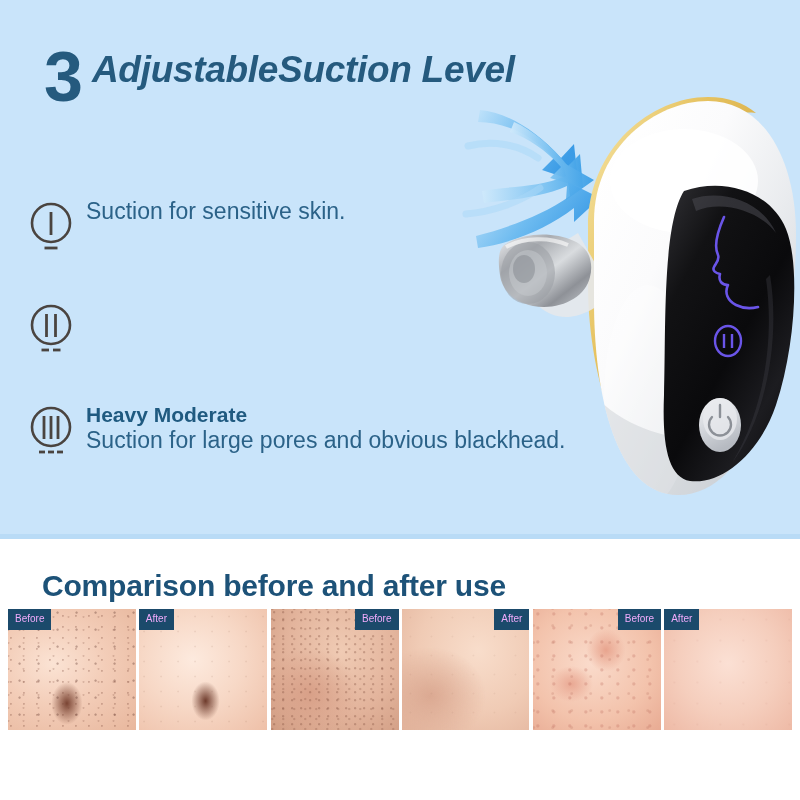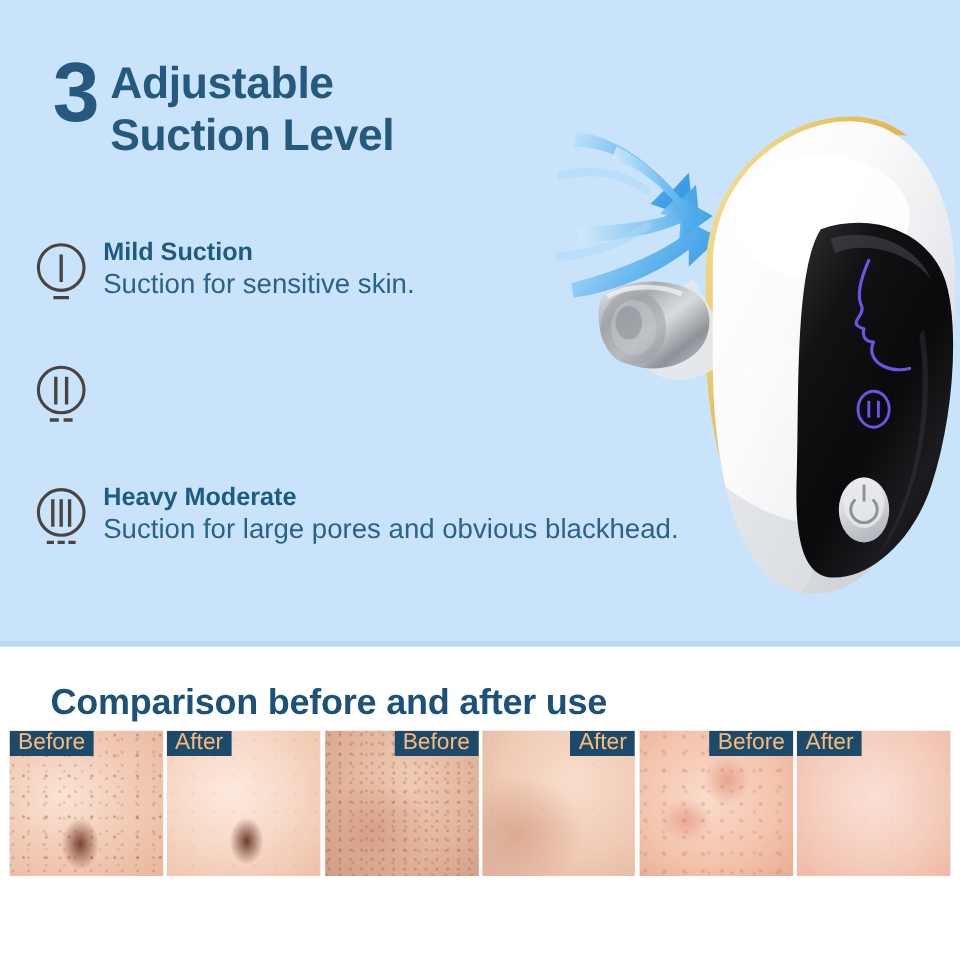--- a/index.html
+++ b/index.html
@@ -52,22 +52,22 @@
   .headline-number {
     font-size: 70px;
     line-height: 62px;
     font-weight: bold;
     color: #255a7e;
     margin-right: 10px;
     letter-spacing: -1px;
   }
   .headline-lines {
     display: flex;
-    flex-direction: column;
     padding-top: 2px;
+    font-style: italic;
   }
   .headline-line {
     font-size: 37px;
     line-height: 43px;
     font-weight: bold;
     color: #255a7e;
     letter-spacing: -0.3px;
     white-space: nowrap;
   }
 
@@ -160,22 +160,22 @@
   }
   .photo {
     position: relative;
     flex: 1 1 0;
     height: 121px;
     overflow: hidden;
   }
   .photo-badge {
     position: absolute;
     top: 0;
-    font-size: 19px;
-    color: #fdba74;
+    font-size: 10px;
+    color: #f0abfc;
     background: #1b4a6b;
     padding: 3px 7px 4px 7px;
     line-height: 14px;
     white-space: nowrap;
   }
   .badge-left  { left: 0; }
   .badge-right { right: 0; }
 
   
   .skin-a {
@@ -238,21 +238,20 @@
 
       <div class="level-row">
         <div class="level-icon">
           <svg viewBox="0 0 46 60" width="46" height="60">
             <circle cx="23" cy="24" r="19" fill="none" stroke="#4a4440" stroke-width="2.6"></circle>
             <line x1="23" y1="13" x2="23" y2="36" stroke="#4a4440" stroke-width="2.8" stroke-linecap="butt"></line>
             <line x1="16.5" y1="49" x2="29.5" y2="49" stroke="#4a4440" stroke-width="2.8"></line>
           </svg>
         </div>
         <div class="level-text">
-          <div class="level-title">Mild Suction</div>
           <div class="level-desc">Suction for sensitive skin.</div>
         </div>
       </div>
 
       <div class="level-row">
         <div class="level-icon">
           <svg viewBox="0 0 46 60" width="46" height="60">
             <circle cx="23" cy="24" r="19" fill="none" stroke="#4a4440" stroke-width="2.6"></circle>
             <line x1="18.5" y1="13" x2="18.5" y2="36" stroke="#4a4440" stroke-width="2.8"></line>
             <line x1="27.5" y1="13" x2="27.5" y2="36" stroke="#4a4440" stroke-width="2.8"></line>

